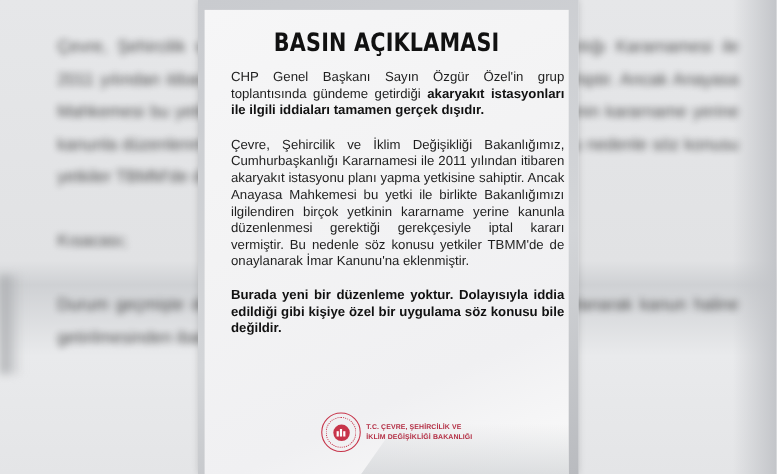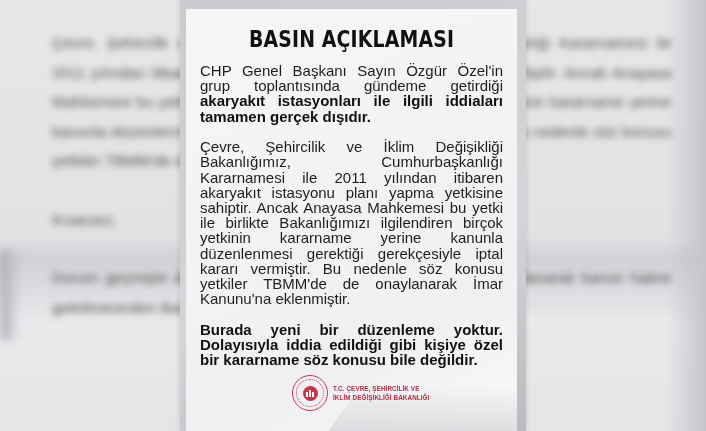--- a/index.html
+++ b/index.html
@@ -46,22 +46,22 @@
     background: linear-gradient(180deg, rgba(205,207,211,0) 0%, #cdd0d3 100%);
     transform: skewX(-35deg);
   }
   .title {
     position: absolute; left: 0; right: 0; top: 17px;
     text-align: center; font-weight: bold; font-size: 23px; letter-spacing: 0.2px;
     color: #111; transform: scaleX(0.82); transform-origin: center;
     font-family: "DejaVu Sans", sans-serif;
   }
   .body {
-    position: absolute; left: 14px; top: 54px; width: 303px;
-    font-size: 15px; line-height: 15.2px; color: #1e1e1e;
+    position: absolute; left: 24px; top: 54px; width: 303px;
+    font-size: 12px; line-height: 15.2px; color: #1e1e1e;
     text-align: justify;
   }
   .body p { margin: 0 0 15.3px 0; }
   .body b { font-weight: bold; color: #111; }
   .logo {
     position: absolute; left: 106px; top: 364px; height: 40px;
     display: flex; align-items: center; gap: 5px;
   }
   .seal {
     width: 36px; height: 36px; border-radius: 50%;
@@ -98,21 +98,21 @@
 <div class="frame"></div>
 
 <div class="card">
   <div class="card-diag"></div>
 
   <div class="title">BASIN AÇIKLAMASI</div>
 
   <div class="body">
     <p><span>CHP Genel Başkanı Sayın Özgür Özel'in grup toplantısında gündeme getirdiği </span><b>akaryakıt istasyonları ile ilgili iddiaları tamamen gerçek dışıdır.</b></p>
     <p>Çevre, Şehircilik ve İklim Değişikliği Bakanlığımız, Cumhurbaşkanlığı Kararnamesi ile 2011 yılından itibaren akaryakıt istasyonu planı yapma yetkisine sahiptir. Ancak Anayasa Mahkemesi bu yetki ile birlikte Bakanlığımızı ilgilendiren birçok yetkinin kararname yerine kanunla düzenlenmesi gerektiği gerekçesiyle iptal kararı vermiştir. Bu nedenle söz konusu yetkiler TBMM'de de onaylanarak İmar Kanunu'na eklenmiştir.</p>
-    <p><b>Burada yeni bir düzenleme yoktur. Dolayısıyla iddia edildiği gibi kişiye özel bir kararname söz konusu bile değildir.</b></p>
+    <p><b>Burada yeni bir düzenleme yoktur. Dolayısıyla iddia edildiği gibi kişiye özel bir uygulama söz konusu bile değildir.</b></p>
   </div>
 
   <div class="logo">
     <div class="seal">
       <div class="ring"></div>
       <div class="core">
         <svg width="10" height="8" viewBox="0 0 10 8">
           <rect x="1" y="3" width="2" height="5" fill="#fff"></rect>
           <rect x="4" y="1" width="2" height="7" fill="#fff"></rect>
           <rect x="7" y="3" width="2" height="5" fill="#fff"></rect>

